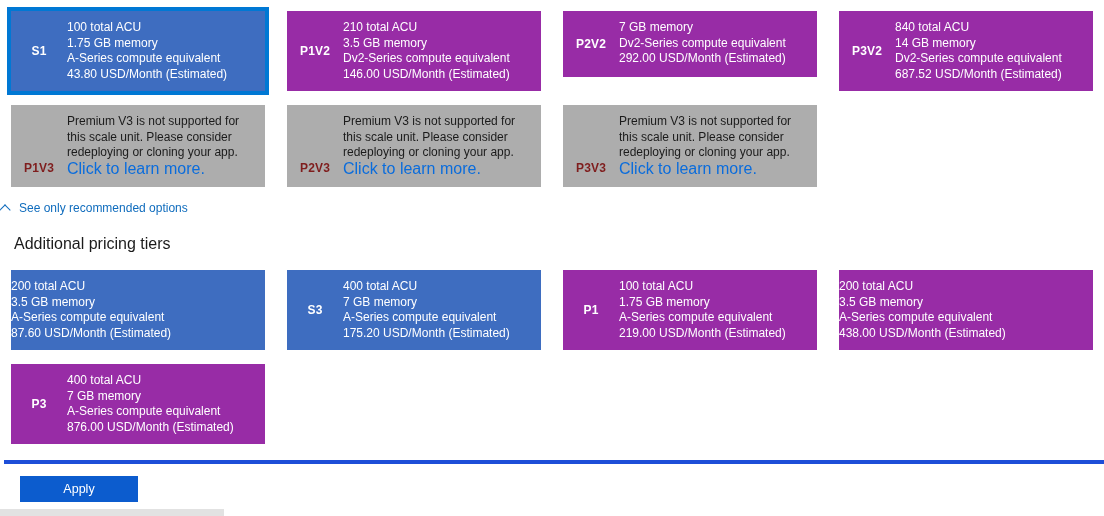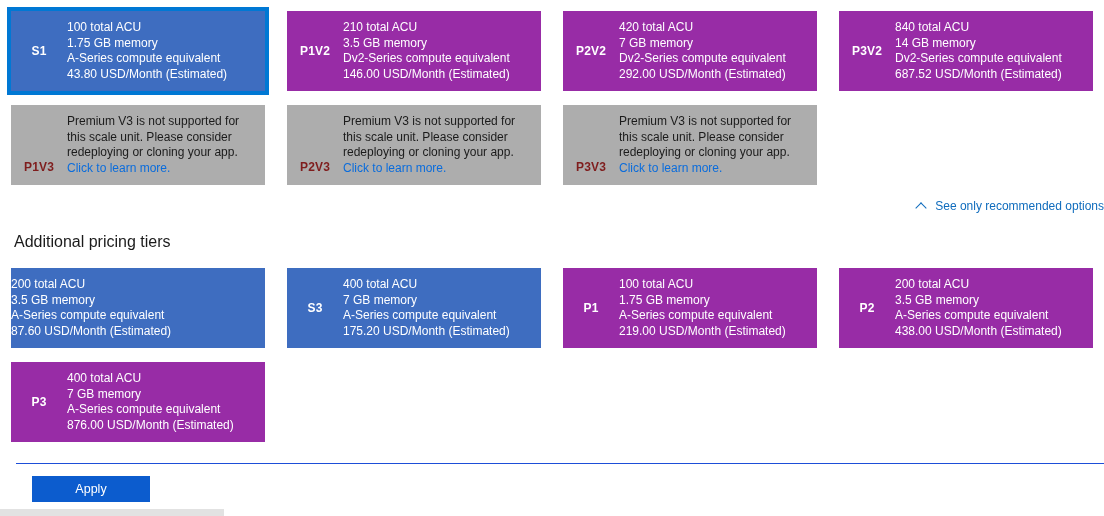--- a/index.html
+++ b/index.html
@@ -79,28 +79,28 @@
     color: #ffffff;
     line-height: 15.5px;
     font-size: 12px;
   }
   .tier-card.disabled .card-body { color: #1b1b1b; }
   .card-body .line { white-space: nowrap; }
   .card-body .wrap-line { white-space: normal; max-width: 190px; }
   .card-link {
     color: #1f72d4;
     text-decoration: none;
-    font-size: 12px;
+    font-size: 16px;
   }
   .tier-card.disabled .card-link { color: #0a6cdc; }
 
   
   .toggle-row {
     display: flex;
-    justify-content: flex-end;
+    justify-content: flex-start;
     align-items: center;
     margin-top: 9px;
     height: 18px;
   }
   .toggle-link {
     display: inline-flex;
     align-items: center;
     gap: 7px;
     color: #0f6cbd;
     font-size: 12px;
@@ -129,24 +129,24 @@
   .section-heading {
     font-size: 16px;
     color: #1b1b1b;
     font-weight: normal;
     margin: 18px 8px 6px 14px;
   }
 
   
   .footer {
     position: absolute;
-    left: 16px;
+    left: 4px;
     right: 0;
     bottom: 14px;
-    border-top: 1px solid #1d4ed8;
+    border-top: 4px solid #1d4ed8;
     padding-top: 12px;
   }
   .apply-button {
     margin-left: 16px;
     width: 118px;
     height: 26px;
     background: #0c5cce;
     color: #ffffff;
     border: none;
     font-size: 12.5px;
@@ -197,21 +197,20 @@
               <div class="line">146.00 USD/Month (Estimated)</div>
             </div>
           </div>
         </div>
       </div>
       <div class="card-slot">
         <div class="tier-card purple">
           <div class="card-inner">
             <div class="card-code">P2V2</div>
             <div class="card-body">
-              <div class="line">420 total ACU</div>
               <div class="line">7 GB memory</div>
               <div class="line">Dv2-Series compute equivalent</div>
               <div class="line">292.00 USD/Month (Estimated)</div>
             </div>
           </div>
         </div>
       </div>
       <div class="card-slot">
         <div class="tier-card purple">
           <div class="card-inner">
@@ -298,21 +297,20 @@
               <div class="line">1.75 GB memory</div>
               <div class="line">A-Series compute equivalent</div>
               <div class="line">219.00 USD/Month (Estimated)</div>
             </div>
           </div>
         </div>
       </div>
       <div class="card-slot">
         <div class="tier-card purple">
           <div class="card-inner">
-            <div class="card-code">P2</div>
             <div class="card-body">
               <div class="line">200 total ACU</div>
               <div class="line">3.5 GB memory</div>
               <div class="line">A-Series compute equivalent</div>
               <div class="line">438.00 USD/Month (Estimated)</div>
             </div>
           </div>
         </div>
       </div>
       <div class="card-slot">

